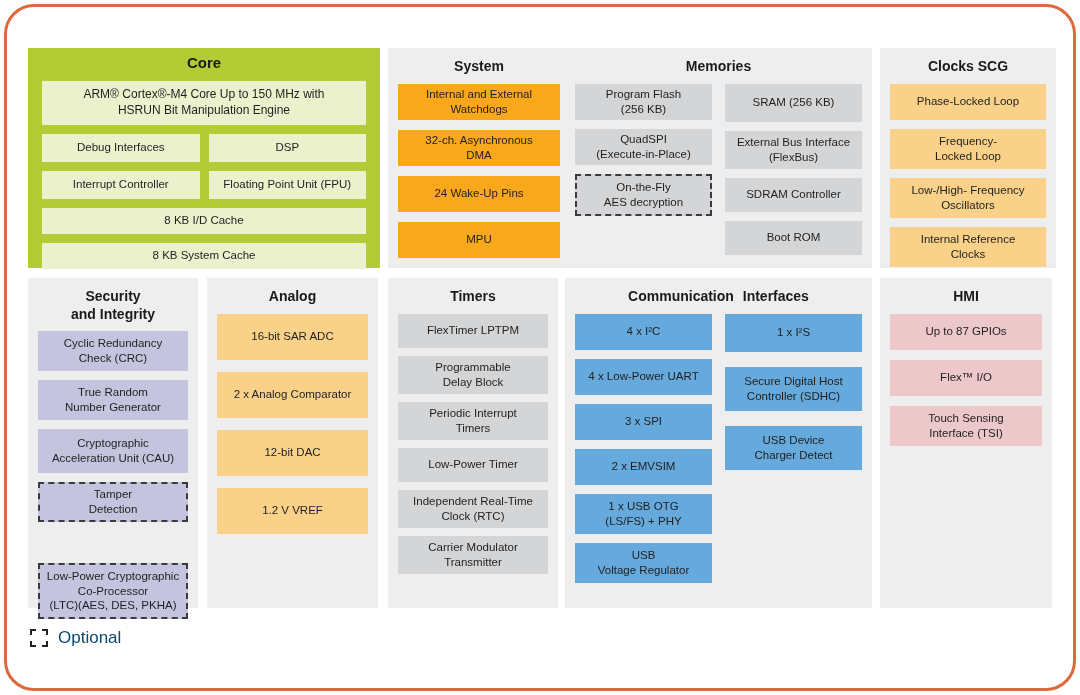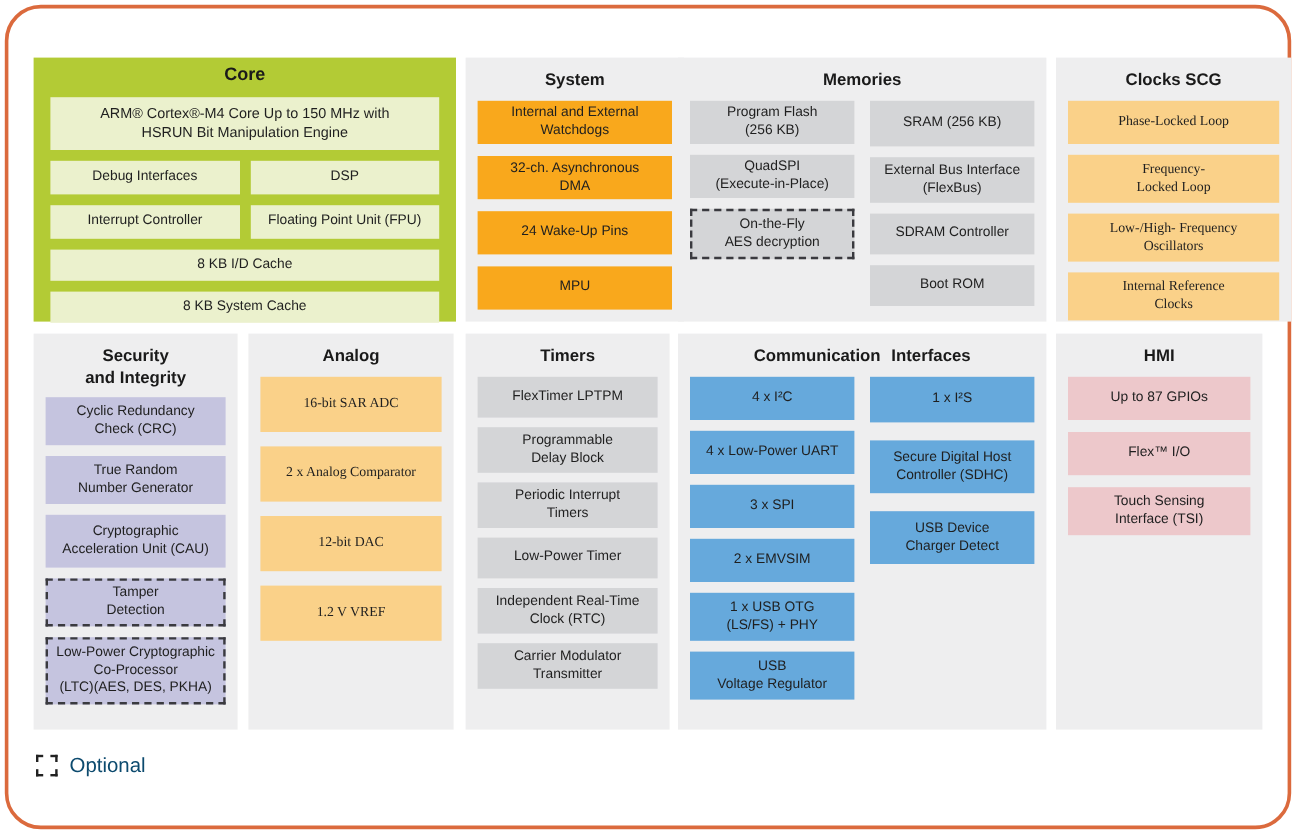--- a/index.html
+++ b/index.html
@@ -15,33 +15,33 @@
   .cols .stack { flex:1; padding:0; }
 
   .block { display:flex; align-items:center; justify-content:center; text-align:center;
            font-size:11.5px; line-height:1.3; color:#1f1f1f; padding:3px 4px;
            white-space:pre-line; }
   .dashed { border:2px dashed #3a3a3f; }
 
   
   .c-green  { background:#EBF1CD; }
   .c-orange { background:#F9A81C; }
-  .c-lor    { background:#FAD189;font-family:Liberation Serif, serif; }
+  .c-lor    { background:#FAD189; }
   .c-gray   { background:#D4D5D7; }
   .c-lav    { background:#C5C4DF; }
   .c-blue   { background:#66A9DC; }
   .c-pink   { background:#EDC8CB; }
 
   
   #sec-core     { left:28px;  top:48px;  width:352px; height:220px; background:#B3CB35; padding:0 14px; }
   #sec-core .sec-title { font-size:15px; padding:6px 0 8px; }
   #sec-core .stack { padding:0; }
   #sec-system   { left:388px; top:48px;  width:182px; height:220px; }
   #sec-memories { left:565px; top:48px;  width:307px; height:220px; }
-  #sec-clocks   { left:880px; top:48px;  width:196px; height:220px; }
+  #sec-clocks   { left:880px; top:48px;  width:176px; height:220px; }
   #sec-security { left:28px;  top:278px; width:170px; height:330px; }
   #sec-analog   { left:207px; top:278px; width:171px; height:330px; }
   #sec-timers   { left:388px; top:278px; width:170px; height:330px; }
   #sec-comm     { left:565px; top:278px; width:307px; height:330px; }
   #sec-hmi      { left:880px; top:278px; width:172px; height:330px; }
 
   .row2 { display:flex; gap:9px; }
   .row2 .block { flex:1; }
 
   .legend { position:absolute; left:30px; top:628px; display:flex; align-items:center; gap:10px; }
@@ -123,21 +123,21 @@
 and Integrity</div>
     <div class="stack">
       <div class="block c-lav" style="min-height:40px;">Cyclic Redundancy
 Check (CRC)</div>
       <div class="block c-lav" style="min-height:40px;">True Random
 Number Generator</div>
       <div class="block c-lav" style="min-height:44px;">Cryptographic
 Acceleration Unit (CAU)</div>
       <div class="block c-lav dashed" style="min-height:40px;">Tamper
 Detection</div>
-      <div class="block c-lav dashed" style="min-height:56px;">Low-Power Cryptographic
+      <div class="block c-lav dashed" style="min-height:56px;margin-top:32px;">Low-Power Cryptographic
 Co-Processor
 (LTC)(AES, DES, PKHA)</div>
     </div>
   </div>
 
   <div class="sec" id="sec-analog">
     <div class="sec-title">Analog</div>
     <div class="stack" style="gap:12px;">
       <div class="block c-lor" style="min-height:46px;">16-bit SAR ADC</div>
       <div class="block c-lor" style="min-height:46px;">2 x Analog Comparator</div>

